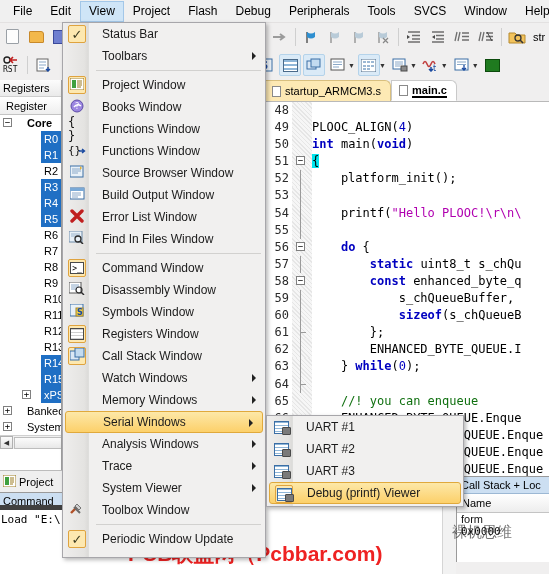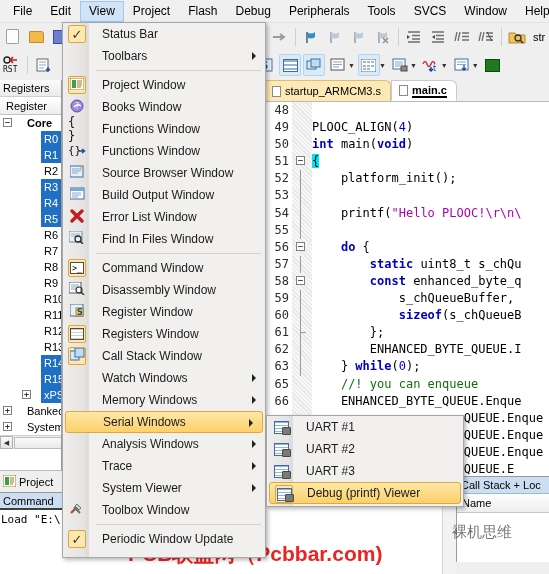--- a/index.html
+++ b/index.html
@@ -108,21 +108,21 @@
     position: absolute; left: 0; top: 470px; width: 62px; height: 22px;
     background: #efefef; border-top: 1px solid #bcbcbc;
     display: flex; align-items: center; font-size: 11px;
   }
   .ptab { display: flex; align-items: center; gap: 3px; padding: 2px 3px; }
   #cmdwin {
     position: absolute; left: 0; top: 492px; width: 62px; height: 82px;
     background: #fff; border-top: 1px solid #9a9a9a;
   }
   #cmd-title {
-    height: 17px; background: #ccdff2; border-bottom: 2px solid #404040;
+    height: 17px; background: #ccdff2; border-bottom: 5px solid #404040;
     font-size: 11px; padding: 2px 0 0 3px; white-space: nowrap; overflow: hidden;
   }
   #cmd-body { font-family: "DejaVu Sans Mono", monospace; font-size: 11px; padding: 3px 0 0 1px; white-space: nowrap; overflow: hidden;}
 
   
   #editor-wrap {
     position: absolute; left: 264px; top: 80px; width: 285px; height: 410px;
     background: #fff;
   }
   #tabstrip {
@@ -552,39 +552,44 @@
         <div class="cl"><span class="gutter-num">54</span><span class="fold-col"><span class="fold-line"></span></span><span class="code-txt">    printf(<span class="str">"Hello PLOOC!\r\n\</span></span></div>
         <div class="cl"><span class="gutter-num">55</span><span class="fold-col"><span class="fold-line"></span></span><span class="code-txt"></span></div>
         <div class="cl"><span class="gutter-num">56</span><span class="fold-col"><span class="fold-box">−</span></span><span class="code-txt">    <span class="kw">do</span> {</span></div>
         <div class="cl"><span class="gutter-num">57</span><span class="fold-col"><span class="fold-line"></span></span><span class="code-txt">        <span class="kw">static</span> uint8_t s_chQu</span></div>
         <div class="cl"><span class="gutter-num">58</span><span class="fold-col"><span class="fold-box">−</span></span><span class="code-txt">        <span class="kw">const</span> enhanced_byte_q</span></div>
         <div class="cl"><span class="gutter-num">59</span><span class="fold-col"><span class="fold-line"></span></span><span class="code-txt">            s_chQueueBuffer,</span></div>
         <div class="cl"><span class="gutter-num">60</span><span class="fold-col"><span class="fold-line"></span></span><span class="code-txt">            <span class="kw">sizeof</span>(s_chQueueB</span></div>
         <div class="cl"><span class="gutter-num">61</span><span class="fold-col"><span class="fold-line"></span><span class="fold-tick"></span></span><span class="code-txt">        };</span></div>
         <div class="cl"><span class="gutter-num">62</span><span class="fold-col"><span class="fold-line"></span></span><span class="code-txt">        ENHANCED_BYTE_QUEUE.I</span></div>
         <div class="cl"><span class="gutter-num">63</span><span class="fold-col"><span class="fold-line"></span></span><span class="code-txt">    } <span class="kw">while</span>(<span class="num">0</span>);</span></div>
+        <div class="cl"><span class="gutter-num">64</span><span class="fold-col"><span class="fold-line"></span><span class="fold-tick"></span></span><span class="code-txt"></span></div>
         <div class="cl"><span class="gutter-num">65</span><span class="fold-col"></span><span class="code-txt">    <span class="cmt">//! you can enqueue</span></span></div>
         <div class="cl"><span class="gutter-num">66</span><span class="fold-col"></span><span class="code-txt">    ENHANCED_BYTE_QUEUE.Enque</span></div>
         <div class="cl"><span class="gutter-num"></span><span class="fold-col"></span><span class="code-txt">                     QUEUE.Enque</span></div>
         <div class="cl"><span class="gutter-num"></span><span class="fold-col"></span><span class="code-txt">                     QUEUE.Enque</span></div>
         <div class="cl"><span class="gutter-num"></span><span class="fold-col"></span><span class="code-txt">                     QUEUE.Enque</span></div>
         <div class="cl"><span class="gutter-num"></span><span class="fold-col"></span><span class="code-txt">                     QUEUE.E</span></div>
       </div>
   </div>
 
   <div id="bottom-strip">
     <div id="bottom-path">oject\\mdk\\Objects\\</div>
     <div id="bs-scroll">
       <div class="up">▲</div>
     </div>
   </div>
 
   <div id="callstack">
     <div id="cs-title">Call Stack + Loc</div>
     <div id="cs-header">Name</div>
+    <div id="cs-body">
+      <span>form</span>
+      <div style="font-family:'DejaVu Sans Mono',monospace;">0x0000</div>
+    </div>
   </div>
 
   <div id="watermark2">裸机思维</div>
   <div id="watermark">PCB联盟网（Pcbbar.com)</div>
 
   <div id="viewmenu">
     <div class="gutter"></div>
     <div id="viewmenu-items">
         <div class="mrow">
           <span class="mcheck">✓</span>
@@ -690,21 +695,21 @@
           <span>Disassembly Window</span>
         </div>
         <div class="mrow">
           <span class="micon">
             <span><svg width="14" height="13">
                 <rect x="0" y="0" width="13" height="12" fill="#e9f1f8" stroke="#3b6ea5"></rect>
                 <rect x="6" y="4" width="7" height="8" fill="#f2d24a" stroke="#a8862a"></rect>
                 <text x="7" y="11" font-size="8" font-weight="bold" font-family="DejaVu Sans" fill="#1a49a0">S</text>
               </svg></span>
           </span>
-          <span>Register Window</span>
+          <span>Symbols Window</span>
         </div>
         <div class="mrow">
           <span class="micon sel">
             <span>
               <div class="mi-regs"></div>
             </span>
           </span>
           <span>Registers Window</span>
         </div>
         <div class="mrow">

